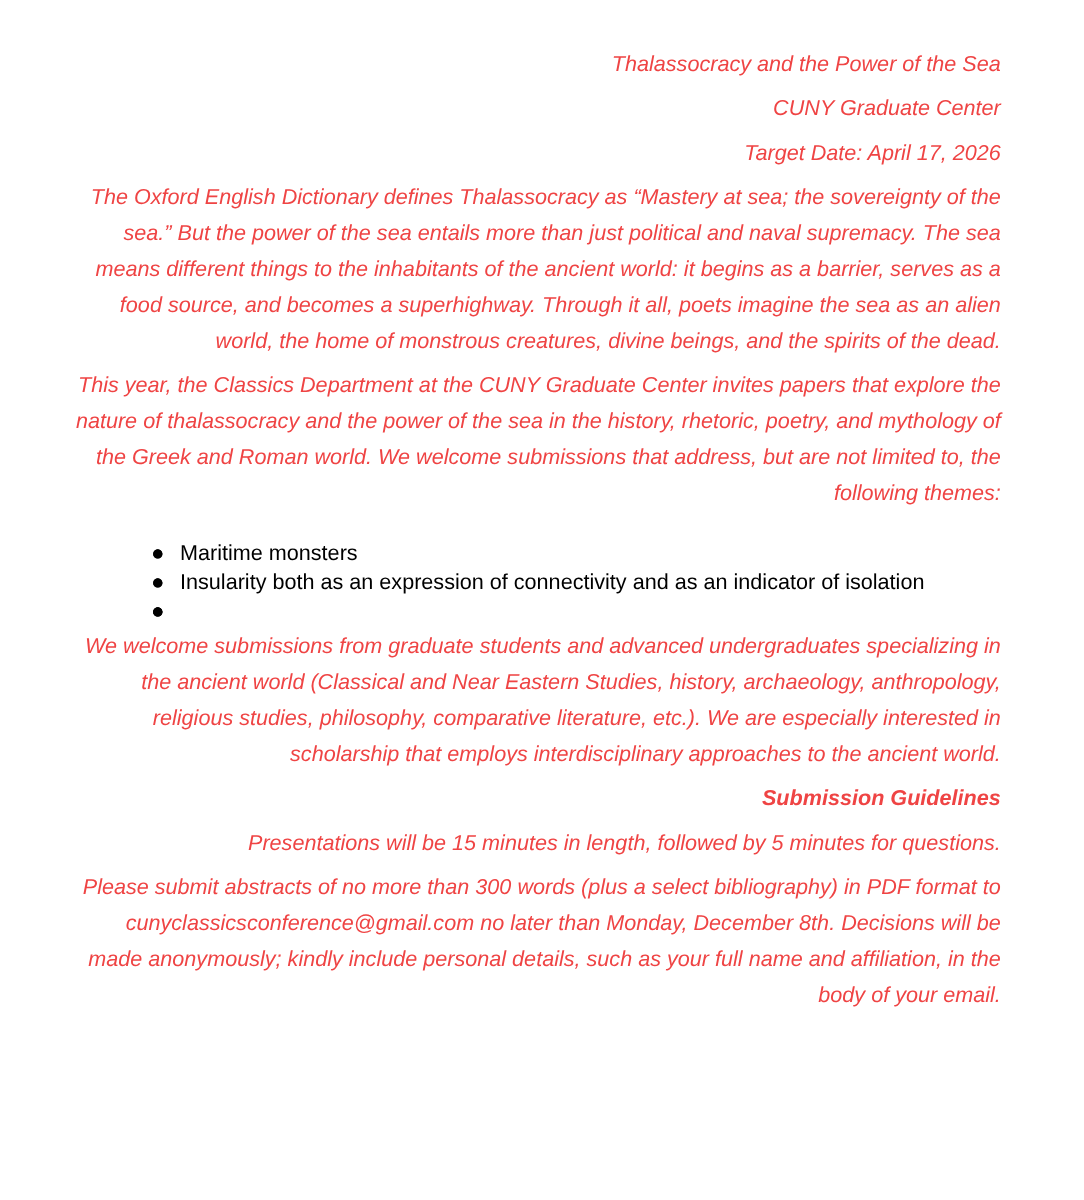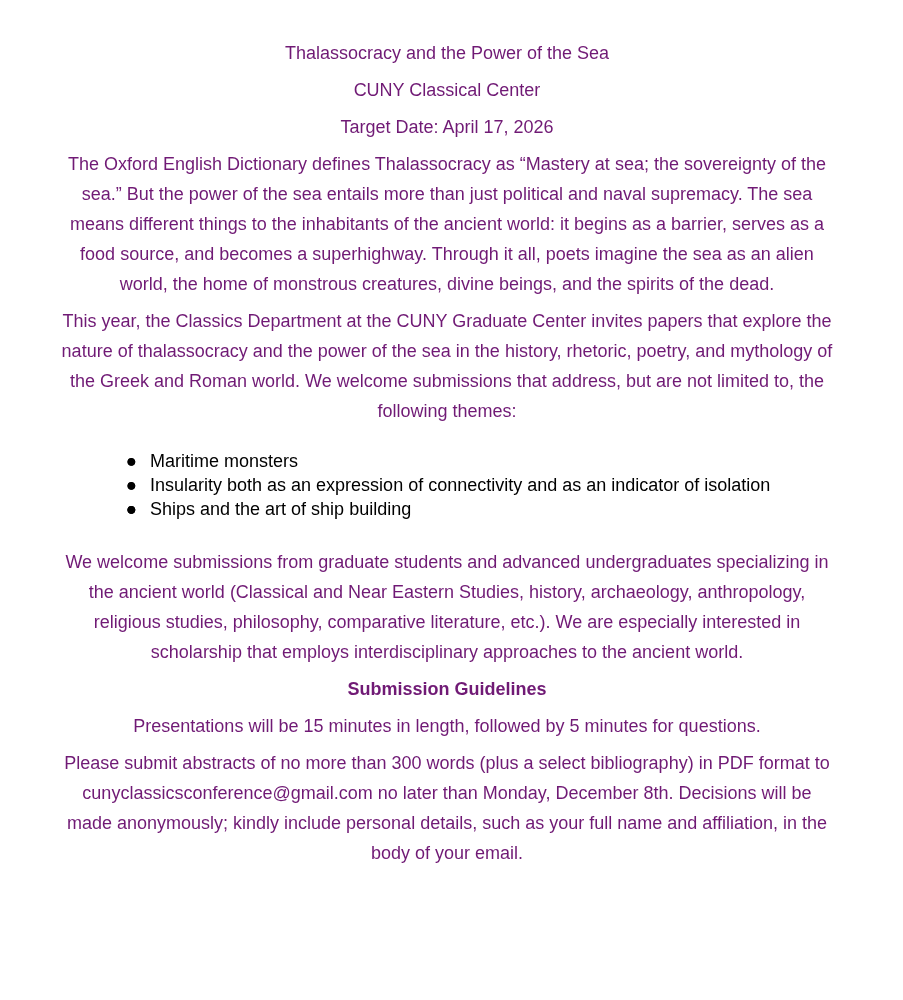--- a/index.html
+++ b/index.html
@@ -21,23 +21,24 @@
     box-sizing: border-box;
     padding: 38px 60px 40px 60px;
   }
   .doc {
     width: 774px;
   }
   .para {
     font-size: 18px;
     line-height: 30px;
     margin: 0 0 7px 0;
-    color: #701a75;
-    text-align: center;
+    color: #ef4444;
+    text-align: right;
     word-wrap: break-word;
+    font-style: italic;
   }
   .para.heading-line {
     margin-bottom: 7px;
   }
   .para.bold {
     font-weight: bold;
   }
   ul.themes {
     list-style: none;
     margin: 7px 0 14px 0;
@@ -62,21 +63,21 @@
   .list-gap-bottom { height: 12px; }
 </style>
 </head>
 <body>
 
 <div class="page">
   <div class="doc">
 
     <p class="para heading-line">Thalassocracy and the Power of the Sea</p>
 
-    <p class="para heading-line">CUNY Classical Center</p>
+    <p class="para heading-line">CUNY Graduate Center</p>
 
     <p class="para heading-line">Target Date: April 17, 2026</p>
 
 
     <p class="para">The Oxford English Dictionary defines Thalassocracy as “Mastery at sea; the sovereignty of the sea.” But the power of the sea entails more than just political and naval supremacy. The sea means different things to the inhabitants of the ancient world: it begins as a barrier, serves as a food source, and becomes a superhighway. Through it all, poets imagine the sea as an alien world, the home of monstrous creatures, divine beings, and the spirits of the dead.</p>
 
     <p class="para">This year, the Classics Department at the CUNY Graduate Center invites papers that explore the nature of thalassocracy and the power of the sea in the history, rhetoric, poetry, and mythology of the Greek and Roman world. We welcome submissions that address, but are not limited to, the following themes:</p>
 
     <div class="list-gap-top"></div>
 
@@ -96,21 +97,20 @@
         <span>Insularity both as an expression of connectivity and as an indicator of isolation</span>
       </li>
       <li>
         <span class="bullet">●</span>
       </li>
       <li>
         <span class="bullet">●</span>
       </li>
       <li>
         <span class="bullet">●</span>
-        <span>Ships and the art of ship building</span>
       </li>
     </ul>
 
     <div class="list-gap-bottom"></div>
 
     <p class="para">We welcome submissions from graduate students and advanced undergraduates specializing in the ancient world (Classical and Near Eastern Studies, history, archaeology, anthropology, religious studies, philosophy, comparative literature, etc.). We are especially interested in scholarship that employs interdisciplinary approaches to the ancient world.</p>
 
     <p class="para bold">Submission Guidelines</p>
 
     <p class="para">Presentations will be 15 minutes in length, followed by 5 minutes for questions.</p>

